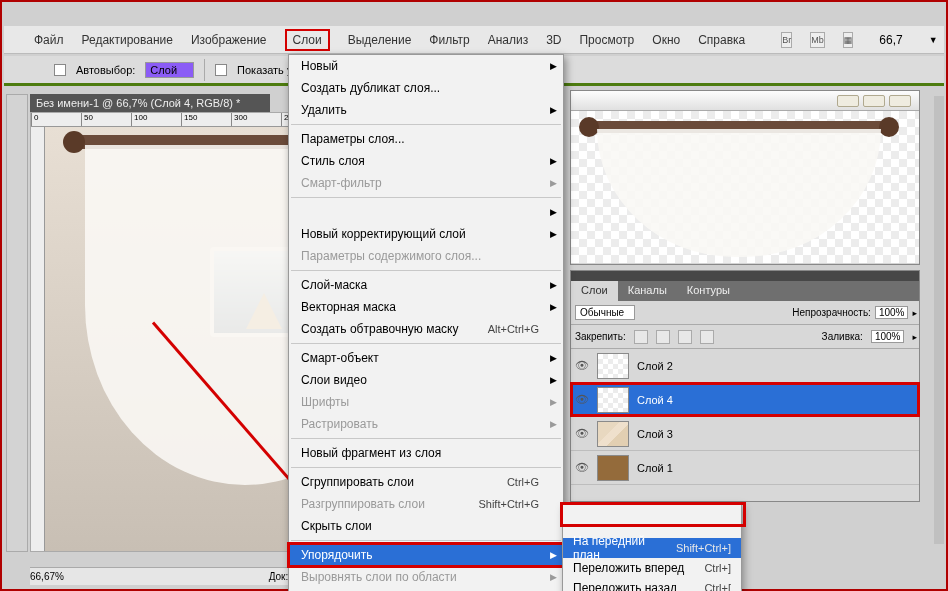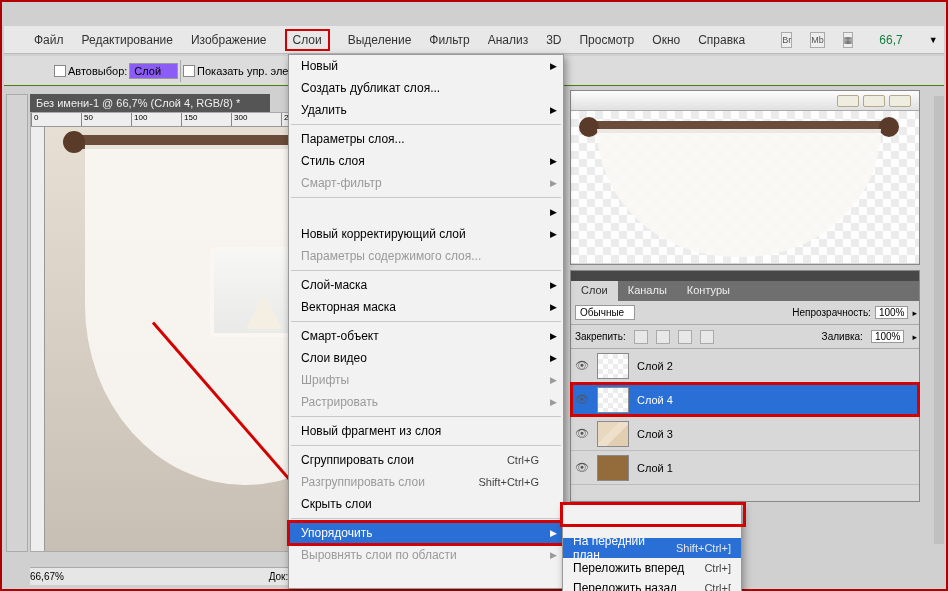--- a/index.html
+++ b/index.html
@@ -5,23 +5,23 @@
 * { box-sizing: border-box; margin: 0; padding: 0; font-family: "Segoe UI", Tahoma, sans-serif; }
 body { width: 948px; height: 591px; background: #d0d0d0; overflow: hidden; position: relative; }
 
 .outer-border { position: absolute; left: 0; top: 0; width: 948px; height: 591px; border: 2px solid #b00000; }
 
 .menubar { position: absolute; left: 4px; top: 26px; width: 940px; height: 28px; background: #e8e8e8; border-bottom: 1px solid #bbb; display: flex; align-items: center; padding-left: 30px; gap: 18px; font-size: 12px; }
 .menubar .mb-item { color: #333; cursor: default; }
 .menubar .mb-item.hl { border: 2px solid #d40000; padding: 2px 6px; }
 .menubar .spacer { flex: 1; }
 .menubar .icon-box { width: 20px; height: 16px; background: #eee; border: 1px solid #aaa; display: inline-flex; align-items: center; justify-content: center; font-size: 9px; color: #555; }
-.menubar .zoom-val { font-size: 12px; color: #15803d; margin-left: 8px; }
-
-.optbar { position: absolute; left: 4px; top: 56px; width: 940px; height: 30px; background: #dcdcdc; border-bottom: 1px solid #4d7c0f; display: flex; align-items: center; padding-left: 50px; gap: 2px; font-size: 11px; }
+.menubar .zoom-val { font-size: 12px; color: #000000; margin-left: 8px; }
+
+.optbar { position: absolute; left: 4px; top: 56px; width: 940px; height: 30px; background: #dcdcdc; border-bottom: 3px solid #4d7c0f; display: flex; align-items: center; padding-left: 50px; gap: 10px; font-size: 11px; }
 .optbar .cb { width: 12px; height: 12px; border: 1px solid #888; background: #fff; display: inline-block; }
 .optbar .dd { background: #8b5cf6; border: 1px solid #999; padding: 1px 16px 1px 4px; font-size: 11px; position: relative; display: inline-block; }
 .optbar .vdiv { width: 1px; height: 22px; background: #aaa; }
 .optbar .tool-icons { display: flex; gap: 4px; margin-left: 12px; }
 .optbar .tool-icons span { width: 22px; height: 22px; background: #d8d8d8; border: 1px solid #aaa; }
 
 .doc-tab { position: absolute; left: 30px; top: 94px; width: 240px; height: 18px; background: #555; color: #eee; font-size: 11px; padding: 1px 6px; display: flex; align-items: center; }
 
 .canvas-area { position: absolute; left: 30px; top: 112px; width: 500px; height: 440px; background: #f0f0f0; border: 1px solid #aaa; display: flex; flex-direction: column; }
 .ruler-h { height: 14px; background: #eee; border-bottom: 1px solid #999; font-size: 8px; display: flex; }
@@ -275,20 +275,24 @@
     </div>
     <div class="sep"></div>
     <div class="row">
       <span class="lbl">Слой-маска</span>
       <span class="arrow">▶</span>
     </div>
     <div class="row">
       <span class="lbl">Векторная маска</span>
       <span class="arrow">▶</span>
     </div>
+    <div class="row">
+      <span class="lbl">Создать обтравочную маску</span>
+      <span class="sc">Alt+Ctrl+G</span>
+    </div>
     <div class="sep"></div>
     <div class="row">
       <span class="lbl">Смарт-объект</span>
       <span class="arrow">▶</span>
     </div>
     <div class="row">
       <span class="lbl">Слои видео</span>
       <span class="arrow">▶</span>
     </div>
     <div class="row disabled">

